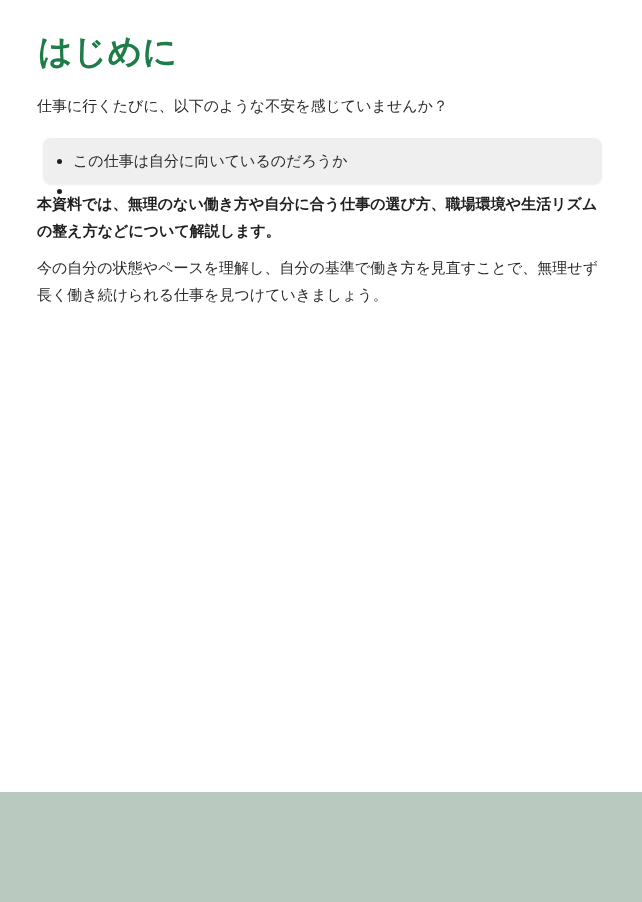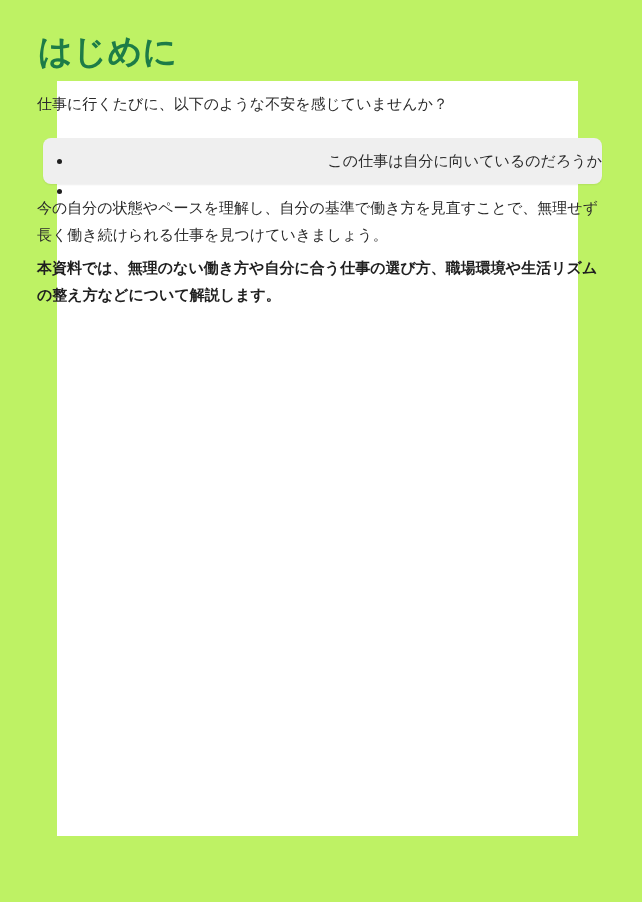--- a/index.html
+++ b/index.html
@@ -4,22 +4,22 @@
 <style>
   * { margin: 0; padding: 0; box-sizing: border-box; }
   html, body { background: #b9c9c0; }
   body {
     font-family: "Liberation Sans", "DejaVu Sans", sans-serif;
     -webkit-font-smoothing: antialiased;
   }
   .page {
     position: relative;
     width: 642px;
-    height: 902px;
-    background: #bef264;
+    height: 792px;
+    background: #ffffff;
     overflow: hidden;
   }
   .page-title {
     position: absolute;
     left: 38px;
     top: 30px;
     font-size: 34px;
     line-height: 1.25;
     font-weight: 800;
     color: #1d7c47;
@@ -36,35 +36,35 @@
   .content-col {
     position: absolute;
     left: 37px;
     top: 82px;
     width: 570px;
     color: #2b2b2b;
     font-size: 15px;
     line-height: 27px;
   }
   .para { margin-top: 0; }
-  .para.first { margin-top: 10px; font-family: Liberation Mono, monospace; }
+  .para.first { margin-top: 10px; }
   .para.bold { font-weight: 700; color: #1f1f1f; }
   .para.after-callout { margin-top: 12px; }
   .para.gap-sm { margin-top: 6px; }
   .para.gap-md { margin-top: 10px; }
   .callout {
     margin-top: 19px;
     width: 559px;            
     margin-left: 6px;
     background: #efefef;
     border-radius: 8px;
     padding: 8px 0;
     box-shadow: 0 1px 2px rgba(0,0,0,0.07);
   }
-  .callout ul { list-style: none; text-align: right; }
+  .callout ul { list-style: none; }
   .callout li {
     position: relative;
     padding-left: 30px;
     line-height: 30px;
     font-size: 15px;
   }
   .callout li .dot {
     position: absolute;
     left: 14px;
     top: 13px;
@@ -93,19 +93,19 @@
           <span class="dot"></span>
           <span>この仕事は自分に向いているのだろうか</span>
         </li>
         <li>
           <span class="dot"></span>
         </li>
       </ul>
     </div>
 
 
+    <p class="para bold gap-sm">本資料では、無理のない働き方や自分に合う仕事の選び方、職場環境や生活リズムの整え方などについて解説します。</p>
+
     <p class="para gap-md">今の自分の状態やペースを理解し、自分の基準で働き方を見直すことで、無理せず長く働き続けられる仕事を見つけていきましょう。</p>
-
-    <p class="para bold gap-sm">本資料では、無理のない働き方や自分に合う仕事の選び方、職場環境や生活リズムの整え方などについて解説します。</p>
 
   </div>
 
 </div>
 
 </body></html>

